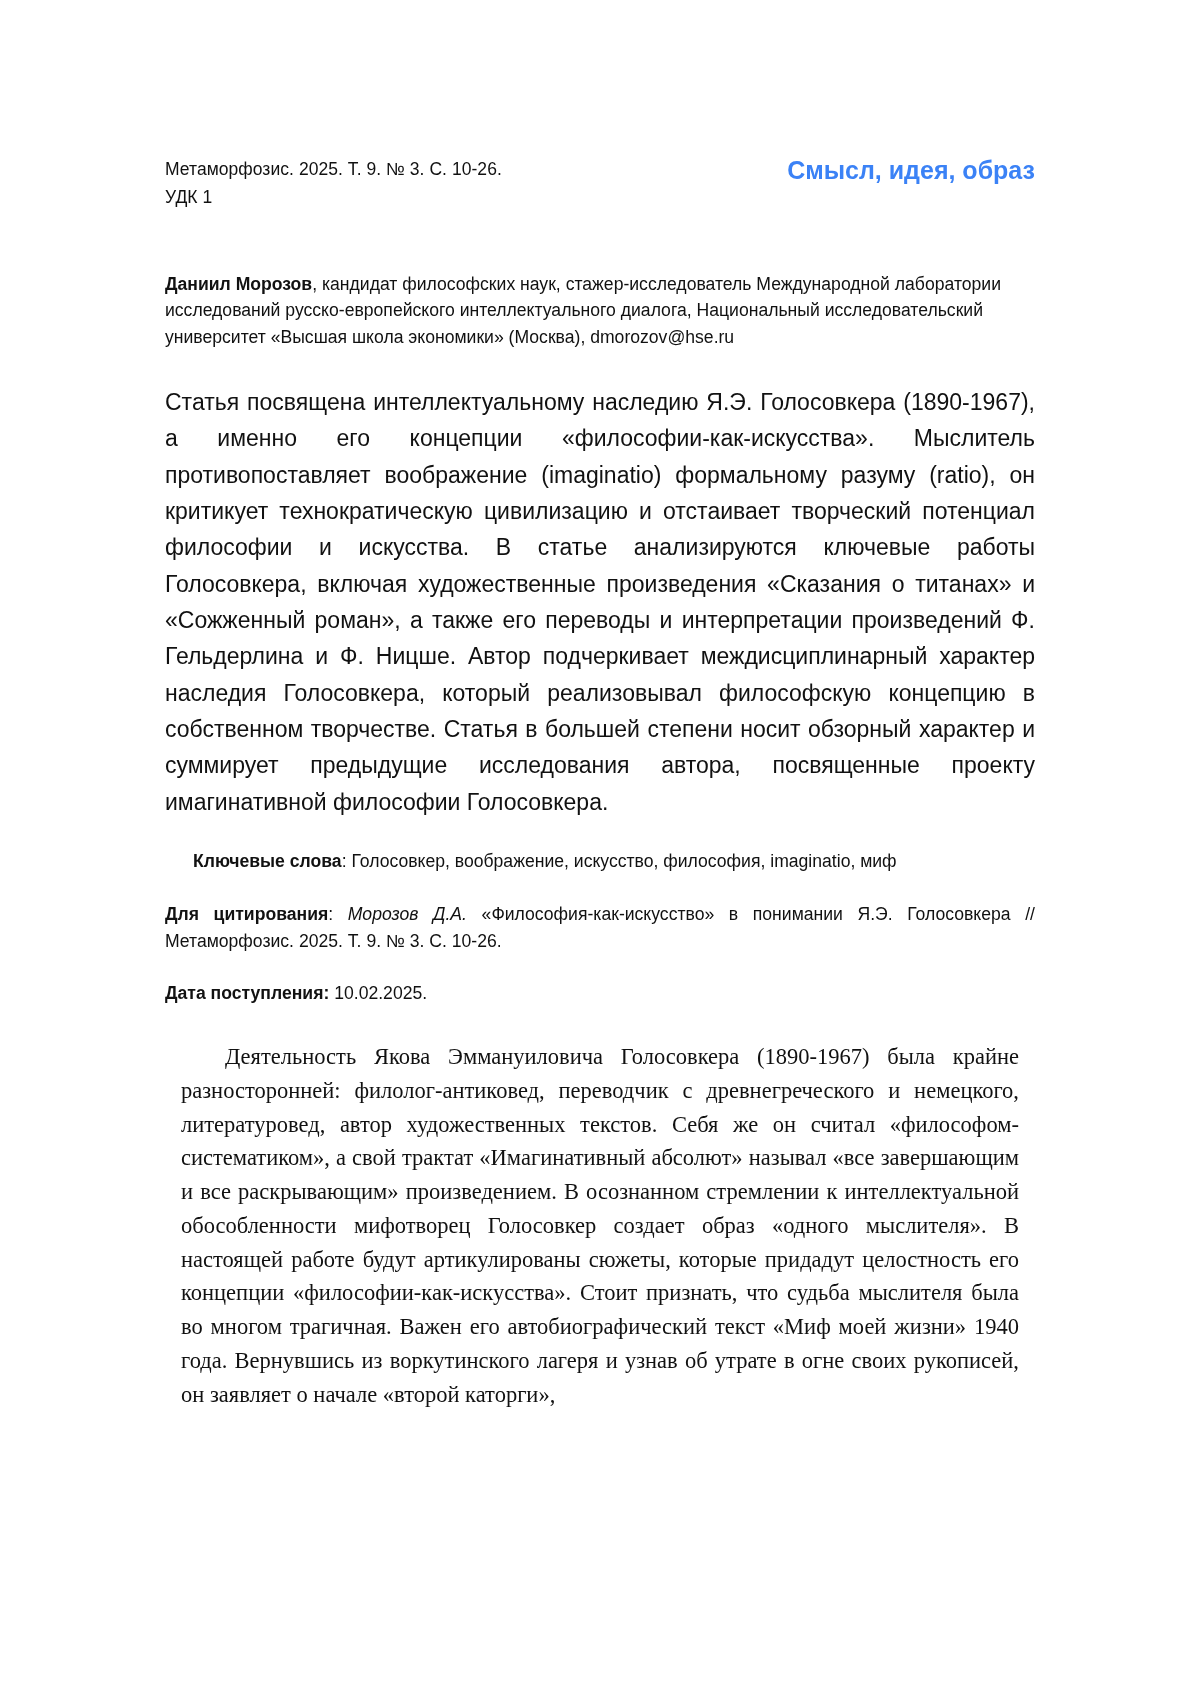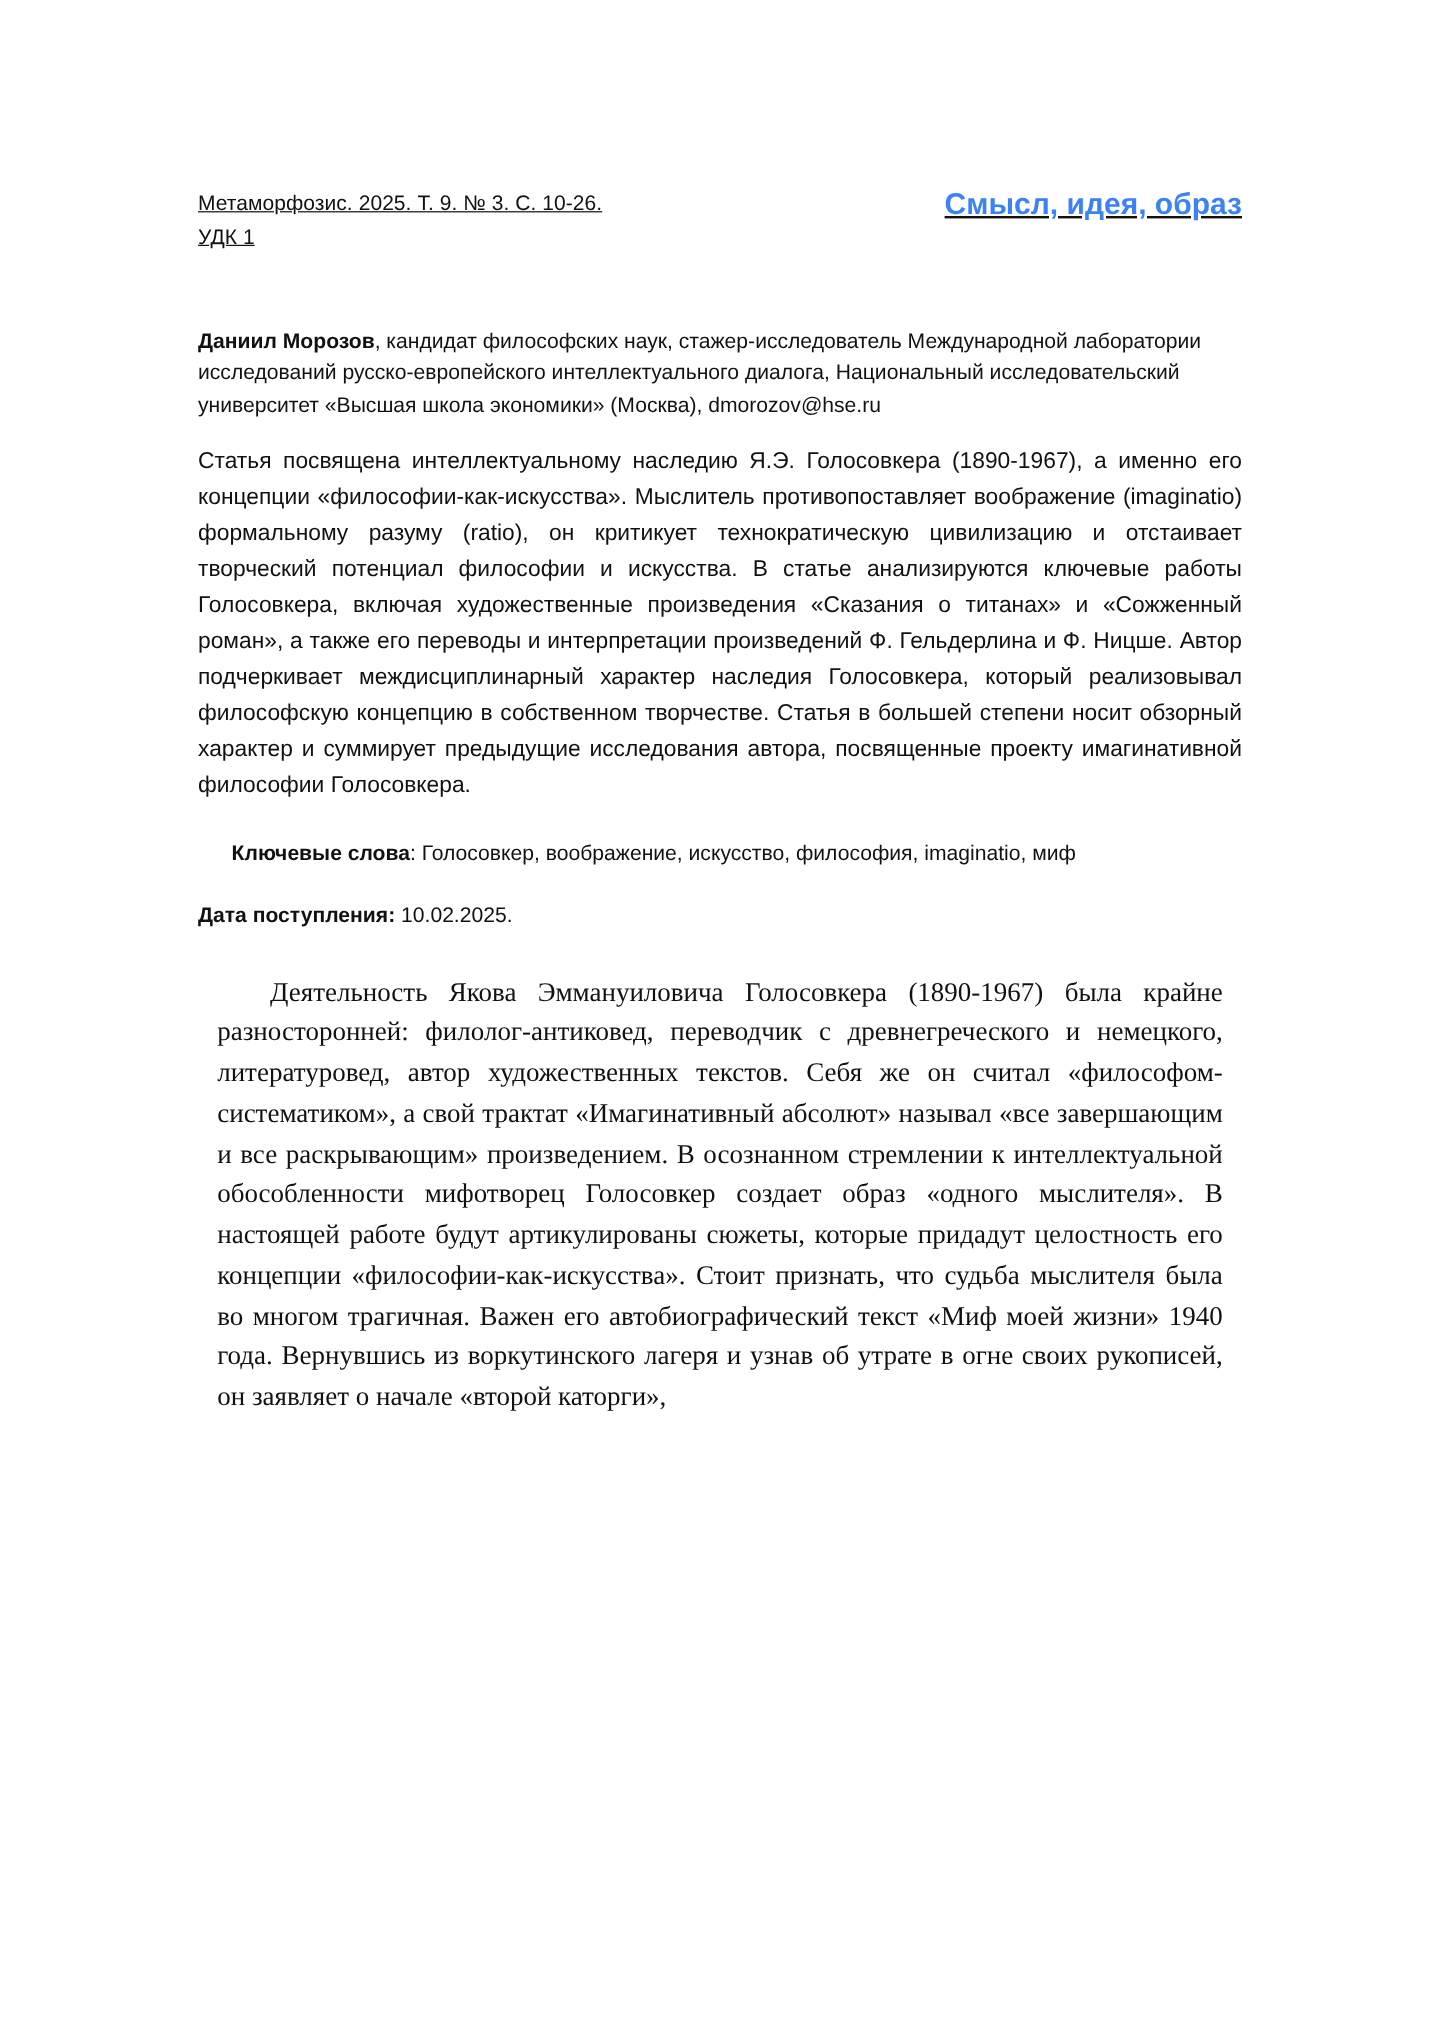--- a/index.html
+++ b/index.html
@@ -29,21 +29,20 @@
     top: 155px;
     width: 870px;
   }
 
   
   .header {
     display: flex;
     justify-content: space-between;
     align-items: flex-start;
     width: 100%;
-    text-decoration: underline;
   }
   .header-left {
     font-size: 17.5px;
     line-height: 1.62;
     color: #111;
     letter-spacing: 0.05px;
   }
   .header-left div { white-space: nowrap; }
   .header-right {
     font-size: 25px;
@@ -70,22 +69,22 @@
     margin-top: 59px;
     font-size: 17.6px;
     line-height: 1.52;
     color: #111;
     text-align: left;
   }
   .author-block b { font-weight: bold; }
 
   
   .abstract {
-    margin-top: 19px;
-    font-size: 19px;
+    margin-top: 33px;
+    font-size: 23px;
     line-height: 1.58;
     text-align: justify;
     text-justify: inter-word;
     color: #111;
   }
 
   .keywords {
     margin-top: 28px;
     font-size: 17.6px;
     line-height: 1.55;
@@ -142,20 +141,23 @@
     <div class="author-block">
       <b>Даниил Морозов</b><span>, кандидат философских наук, стажер-исследователь Международной лаборатории исследований русско-европейского интеллектуального диалога, Национальный исследовательский университет «Высшая школа экономики» (Москва), dmorozov@hse.ru</span>
     </div>
 
     <div class="abstract">Статья посвящена интеллектуальному наследию Я.Э. Голосовкера (1890-1967), а именно его концепции «философии-как-искусства». Мыслитель противопоставляет воображение (imaginatio) формальному разуму (ratio), он критикует технократическую цивилизацию и отстаивает творческий потенциал философии и искусства. В статье анализируются ключевые работы Голосовкера, включая художественные произведения «Сказания о титанах» и «Сожженный роман», а также его переводы и интерпретации произведений Ф. Гельдерлина и Ф. Ницше. Автор подчеркивает междисциплинарный характер наследия Голосовкера, который реализовывал философскую концепцию в собственном творчестве. Статья в большей степени носит обзорный характер и суммирует предыдущие исследования автора, посвященные проекту имагинативной философии Голосовкера.</div>
 
     <div class="keywords">
       <b>Ключевые слова</b><span>: Голосовкер, воображение, искусство, философия, imaginatio, миф</span>
     </div>
 
+    <div class="citation">
+      <b>Для цитирования</b><span>: </span><i>Морозов Д.А.</i><span> «Философия-как-искусство» в понимании Я.Э. Голосовкера // Метаморфозис. 2025. Т. 9. № 3. С. 10-26.</span>
+    </div>
 
     <div class="received">
       <b>Дата поступления:</b><span> 10.02.2025.</span>
     </div>
 
     <div class="body-text">
       <p>Деятельность Якова Эммануиловича Голосовкера (1890-1967) была крайне разносторонней: филолог-антиковед, переводчик с древнегреческого и немецкого, литературовед, автор художественных текстов. Себя же он считал «философом-систематиком», а свой трактат «Имагинативный абсолют» называл «все завершающим и все раскрывающим» произведением. В осознанном стремлении к интеллектуальной обособленности мифотворец Голосовкер создает образ «одного мыслителя». В настоящей работе будут артикулированы сюжеты, которые придадут целостность его концепции «философии-как-искусства». Стоит признать, что судьба мыслителя была во многом трагичная. Важен его автобиографический текст «Миф моей жизни» 1940 года. Вернувшись из воркутинского лагеря и узнав об утрате в огне своих рукописей, он заявляет о начале «второй каторги»,</p>
     </div>
 
   </div>

